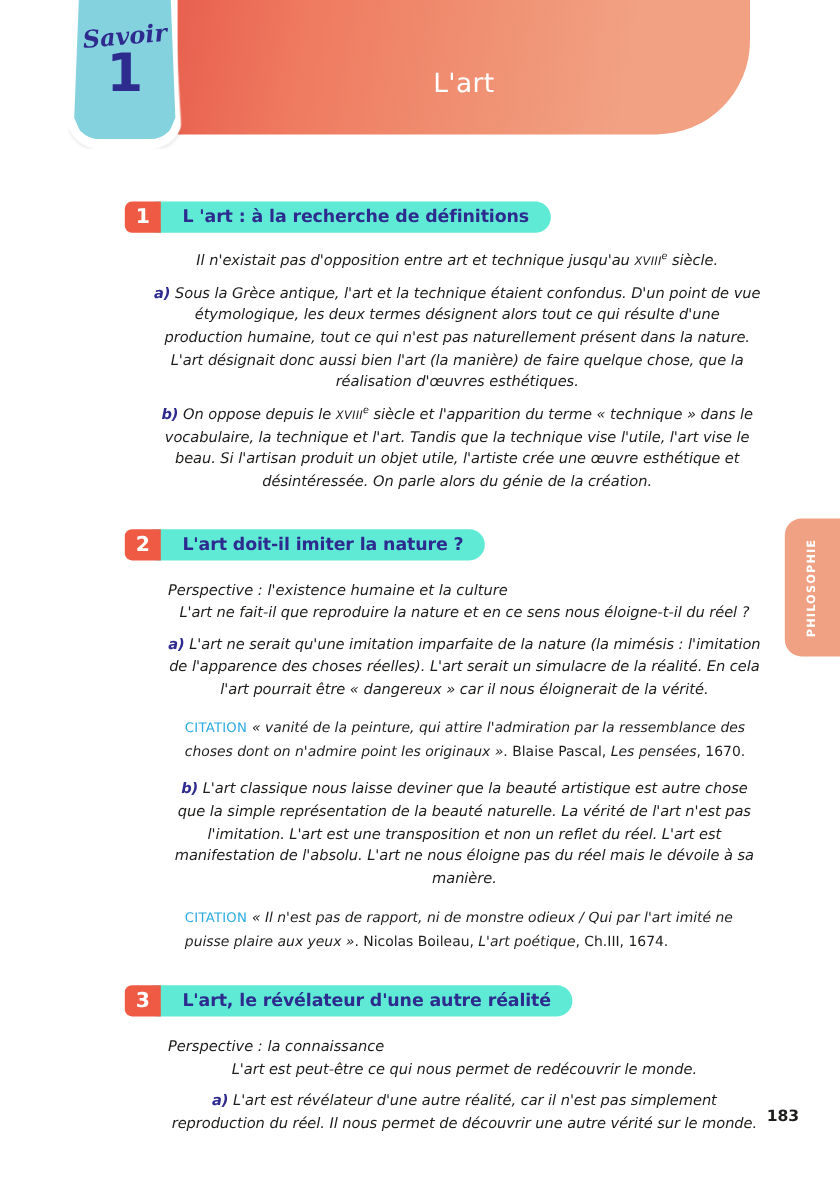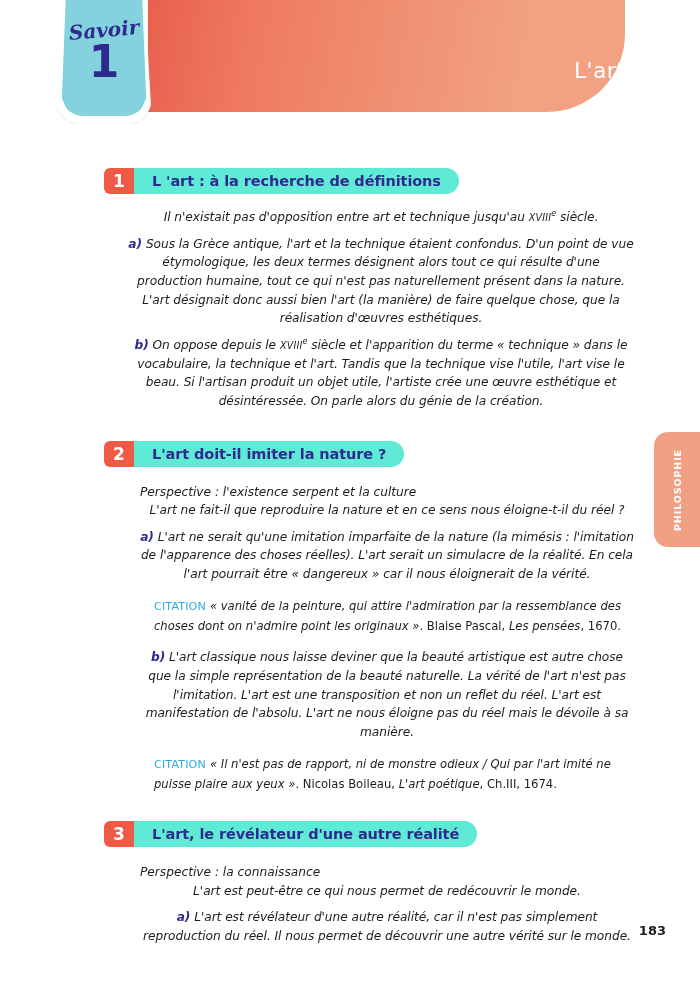--- a/index.html
+++ b/index.html
@@ -33,21 +33,21 @@
     background: linear-gradient(100deg, #e8604f 0%, #ef7a5f 22%, #f09274 55%, #f2a183 78%, #f2a183 100%);
     border-bottom-right-radius: 78px;
     border-bottom-left-radius: 0;
   }
 
   .header-title {
     position: absolute;
     left: 148px;
     top: 58px;
     width: 477px;
-    text-align: right;
+    text-align: center;
     color: #ffffff;
     font-size: 22px;
     font-weight: 400;
     letter-spacing: 0.3px;
     font-family: "DejaVu Sans", "Liberation Sans", sans-serif;
   }
 
   
   .savoir-wrap {
     position: absolute;
@@ -296,21 +296,21 @@
     </div>
 
     <div class="section-head" style="margin-top:30px;">
       <div class="section-pill">
         <span class="section-title">L'art doit-il imiter la nature ?</span>
       </div>
       <div class="section-num">2</div>
     </div>
 
     <div class="body-block indent" style="margin-top:16px;">
-      <p class="perspective">Perspective : l'existence serpent et la culture</p>
+      <p class="perspective">Perspective : l'existence humaine et la culture</p>
       <p class="para">L'art ne fait-il que reproduire la nature et en ce sens nous éloigne-t-il du réel ?</p>
       <div class="gap-sm"></div>
       <p class="para"><span class="lead-letter">a)</span> <span>L'art ne serait qu'une imitation imparfaite de la nature (la mimésis : l'imitation de l'apparence des choses réelles). L'art serait un simulacre de la réalité. En cela l'art pourrait être « dangereux » car il nous éloignerait de la vérité.</span></p>
 
       <div class="citation-block">
         <span class="citation-label">CITATION</span><span class="citation-text"><em>« vanité de la peinture, qui attire l'admiration par la ressemblance des choses dont on n'admire point les originaux »</em>. <span>Blaise Pascal,</span> <em>Les pensées</em><span>, 1670.</span></span>
       </div>
 
       <div class="gap-md"></div>
 

